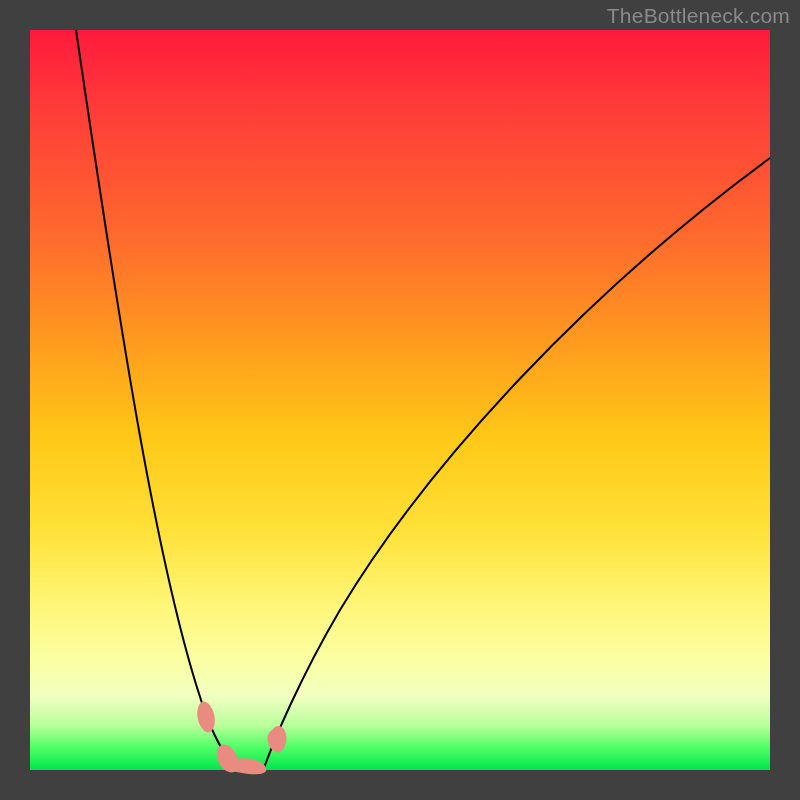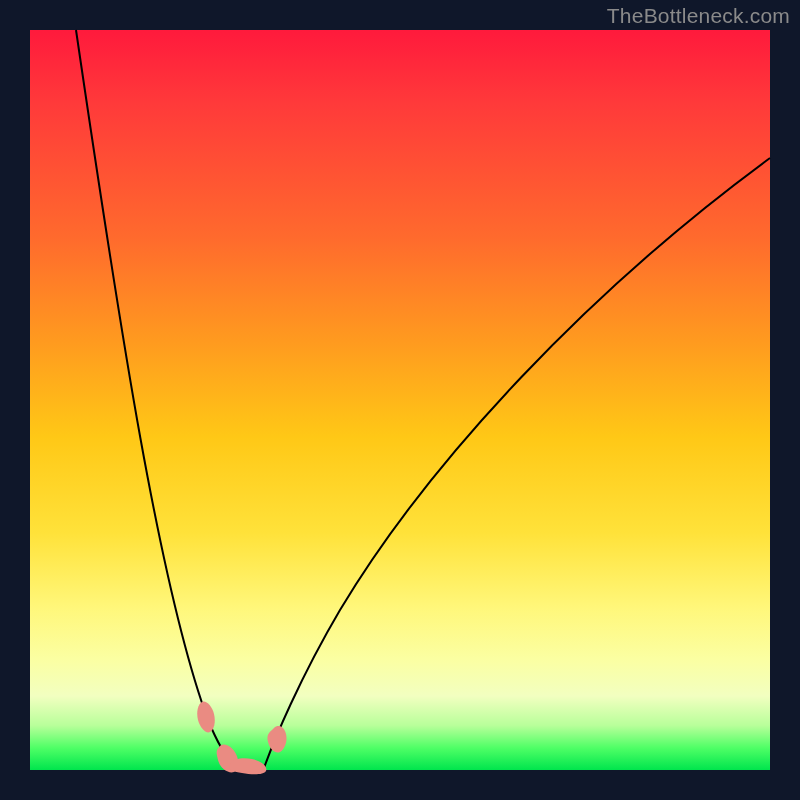--- a/index.html
+++ b/index.html
@@ -7,21 +7,21 @@
     padding: 0;
     width: 800px;
     height: 800px;
     background: #000;
     overflow: hidden;
     font-family: Arial, Helvetica, sans-serif;
   }
   .frame {
     position: absolute;
     inset: 0;
-    background: #0f172a;
+    background: #404040;
   }
   .plot {
     position: absolute;
     left: 30px;
     top: 30px;
     width: 740px;
     height: 740px;
     
     background: linear-gradient(to bottom,
       #ff1a3c 0%,

